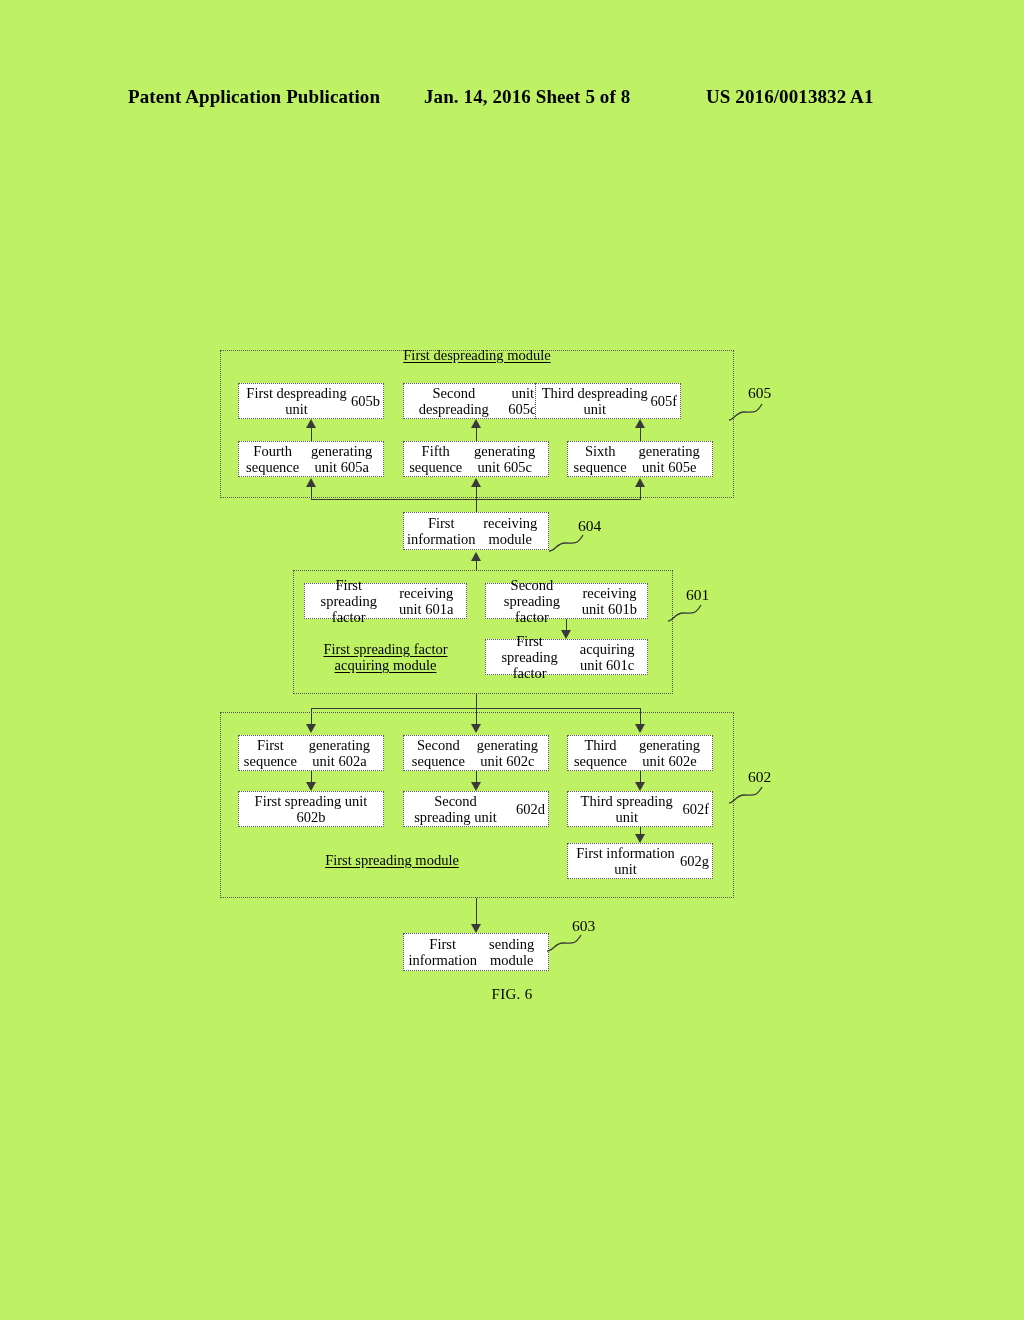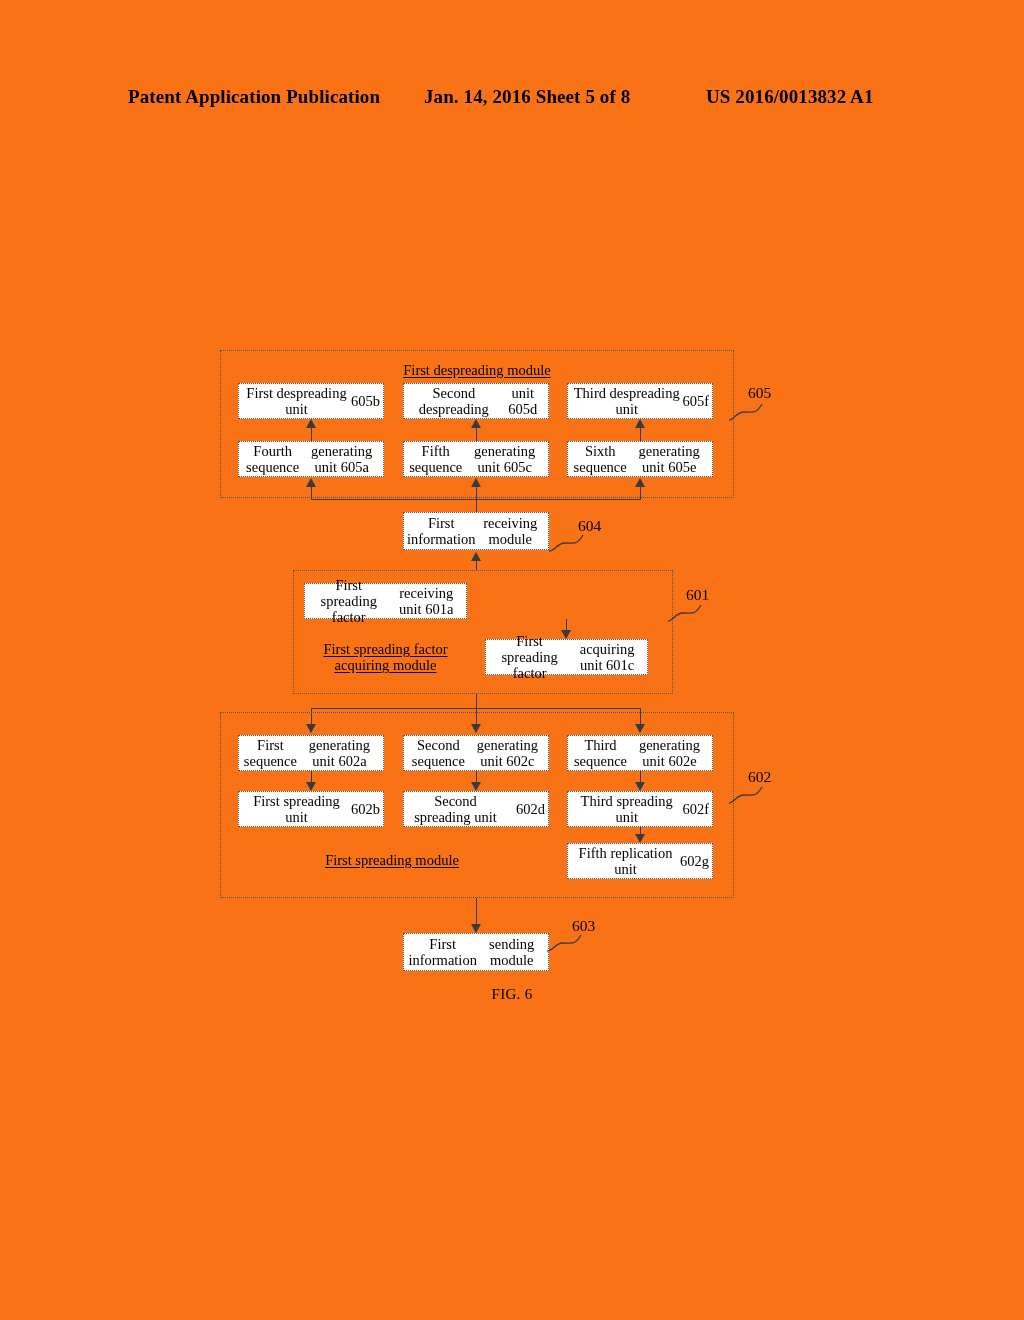--- a/index.html
+++ b/index.html
@@ -9,21 +9,21 @@
     background: #ffffff;
   }
   body {
     font-family: "Liberation Serif", "DejaVu Serif", serif;
     color: #000000;
   }
   #page {
     position: relative;
     width: 1024px;
     height: 1320px;
-    background: #f97316;
+    background: #bef264;
     overflow: hidden;
   }
 
   
   #pub-header {
     position: absolute;
     left: 0;
     top: 86px;
     width: 1024px;
     height: 26px;
@@ -118,31 +118,31 @@
 <div id="page">
 
   <div id="pub-header">
     <span class="hdr-left">Patent Application Publication</span>
     <span class="hdr-mid">Jan. 14, 2016  Sheet 5 of 8</span>
     <span class="hdr-right">US 2016/0013832 A1</span>
   </div>
 
   <div class="module" style="left:220px; top:350px; width:514px; height:148px;"></div>
 
-  <div class="module-title" style="left:347px; top:362px; width:260px;">First despreading module</div>
+  <div class="module-title" style="left:347px; top:347px; width:260px;">First despreading module</div>
 
   <div class="unit-box" style="left:238px; top:383px; width:146px; height:36px;">
       <div>First despreading unit</div>
       <div>605b</div>
     </div>
   <div class="unit-box" style="left:403px; top:383px; width:146px; height:36px;">
       <div>Second despreading</div>
       <div>unit 605d</div>
     </div>
-  <div class="unit-box" style="left:567px; top:383px; width:146px; height:36px;">
+  <div class="unit-box" style="left:535px; top:383px; width:146px; height:36px;">
       <div>Third despreading unit</div>
       <div>605f</div>
     </div>
 
   <div class="unit-box" style="left:238px; top:441px; width:146px; height:36px;justify-content:center;">
       <div>Fourth sequence</div>
       <div>generating unit 605a</div>
     </div>
   <div class="unit-box" style="left:403px; top:441px; width:146px; height:36px;">
       <div>Fifth sequence</div>
@@ -186,20 +186,24 @@
 
   <div class="v-line" style="left:476px; top:561px; height:10px;"></div>
   <div class="arrow-up" style="left:471px; top:552px;"></div>
 
   <div class="module" style="left:293px; top:570px; width:380px; height:124px;"></div>
 
   <div class="unit-box" style="left:304px; top:583px; width:163px; height:36px;">
       <div>First spreading factor</div>
       <div>receiving unit 601a</div>
     </div>
+  <div class="unit-box" style="left:485px; top:583px; width:163px; height:36px;">
+      <div>Second spreading factor</div>
+      <div>receiving unit 601b</div>
+    </div>
 
   <div class="module-title" style="left:304px; top:641px; width:163px;">
       <div>First spreading factor</div>
       <div>acquiring module</div>
     </div>
 
   <div class="unit-box" style="left:485px; top:639px; width:163px; height:36px;">
       <div>First spreading factor</div>
       <div>acquiring unit 601c</div>
     </div>
@@ -229,35 +233,35 @@
     </div>
   <div class="unit-box" style="left:403px; top:735px; width:146px; height:36px;">
       <div>Second sequence</div>
       <div>generating unit 602c</div>
     </div>
   <div class="unit-box" style="left:567px; top:735px; width:146px; height:36px;">
       <div>Third sequence</div>
       <div>generating unit 602e</div>
     </div>
 
-  <div class="unit-box" style="left:238px; top:791px; width:146px; height:36px;">
+  <div class="unit-box" style="left:238px; top:791px; width:146px; height:36px;flex-direction:column;">
       <div>First spreading unit</div>
       <div>602b</div>
     </div>
   <div class="unit-box" style="left:403px; top:791px; width:146px; height:36px;gap:12px;">
       <div>Second spreading unit</div>
       <div>602d</div>
     </div>
   <div class="unit-box" style="left:567px; top:791px; width:146px; height:36px;font-family:Liberation Serif, serif;">
       <div>Third spreading unit</div>
       <div>602f</div>
     </div>
 
   <div class="unit-box" style="left:567px; top:843px; width:146px; height:36px;">
-      <div>Fifth replication unit</div>
+      <div>First information unit</div>
       <div>602g</div>
     </div>
 
   <div class="module-title" style="left:292px; top:852px; width:200px;">First spreading module</div>
 
   <div class="v-line" style="left:311px; top:771px; height:11px;"></div>
   <div class="arrow-down" style="left:306px; top:782px;"></div>
   <div class="v-line" style="left:476px; top:771px; height:11px;"></div>
   <div class="arrow-down" style="left:471px; top:782px;"></div>
   <div class="v-line" style="left:640px; top:771px; height:11px;"></div>

